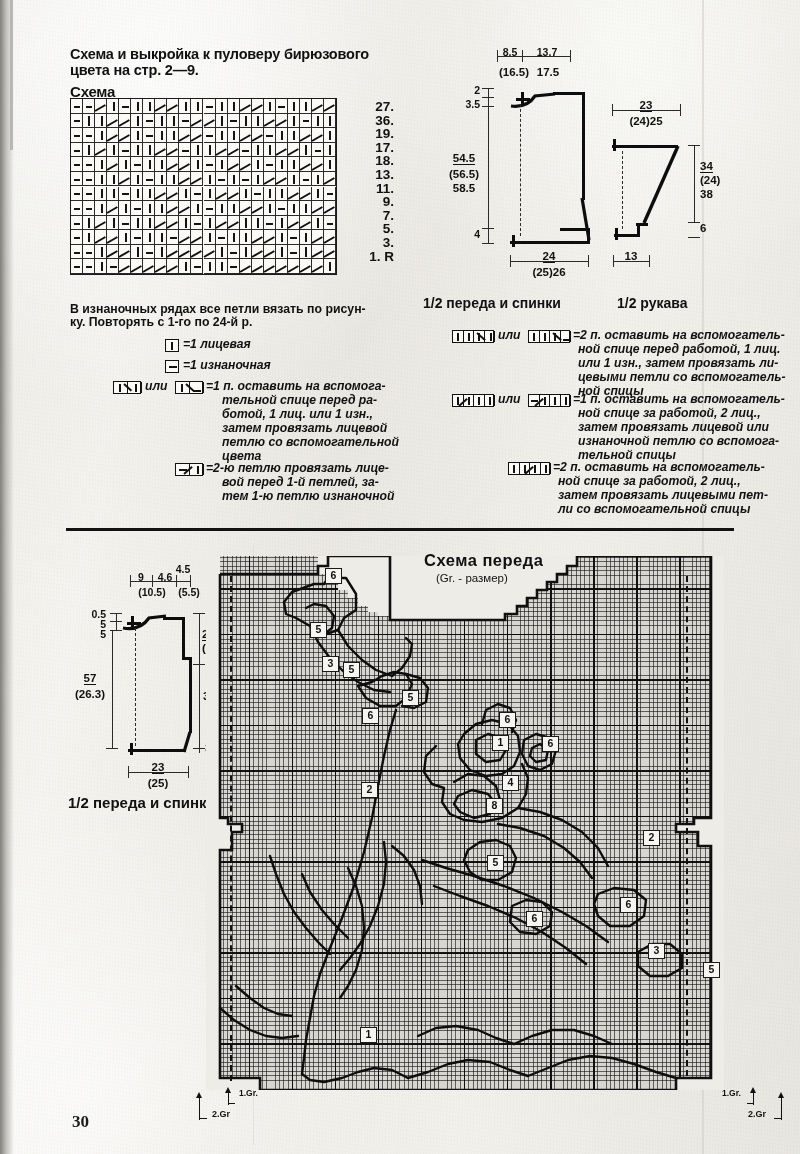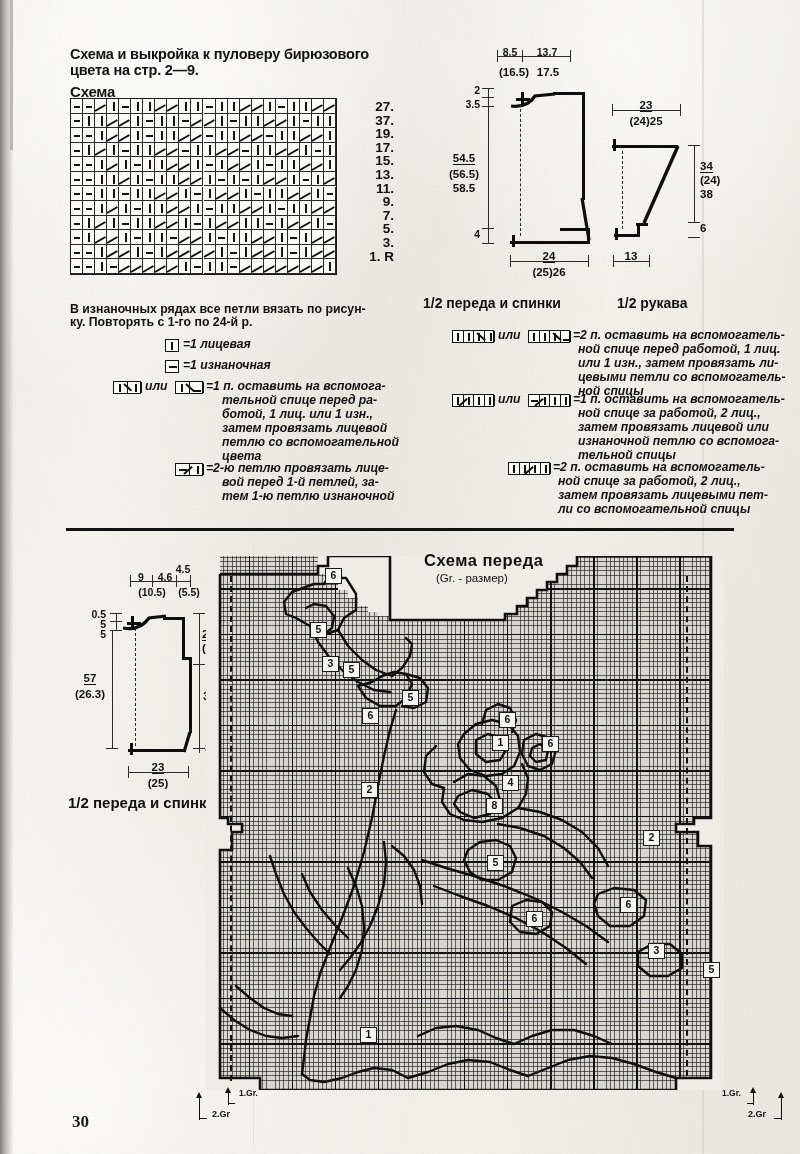--- a/index.html
+++ b/index.html
@@ -636,24 +636,24 @@
     <div class="cable" style="left: 216.818px; top: 171.792px; width: 12.0455px; transform: rotate(-30deg);"></div>
     <div class="sc-cell" style="left: 228.864px; top: 160.417px; width: 12.0455px; height: 14.5833px;"></div>
     <div class="cable" style="left: 228.864px; top: 171.792px; width: 12.0455px; transform: rotate(-30deg);"></div>
     <div class="sc-cell" style="left: 240.909px; top: 160.417px; width: 12.0455px; height: 14.5833px;"></div>
     <div class="cable" style="left: 240.909px; top: 171.792px; width: 12.0455px; transform: rotate(-30deg);"></div>
     <div class="sc-cell" style="left: 252.955px; top: 160.417px; width: 12.0455px; height: 14.5833px;"></div>
     <div class="vbar" style="left: 258.375px; top: 163.042px; height: 9.33333px;"></div>
   </div>
 <div id="row-nums">
     <div>27.</div>
-    <div>37.</div>
+    <div>36.</div>
     <div>19.</div>
     <div>17.</div>
-    <div>15.</div>
+    <div>18.</div>
     <div>13.</div>
     <div>11.</div>
     <div>9.</div>
     <div>7.</div>
     <div>5.</div>
     <div>3.</div>
     <div>1. R</div>
   </div>
 
 <div class="t bold" style="left:70px;top:303px;font-size:12.3px;">В изнаночных рядах все петли вязать по рисун-</div>

